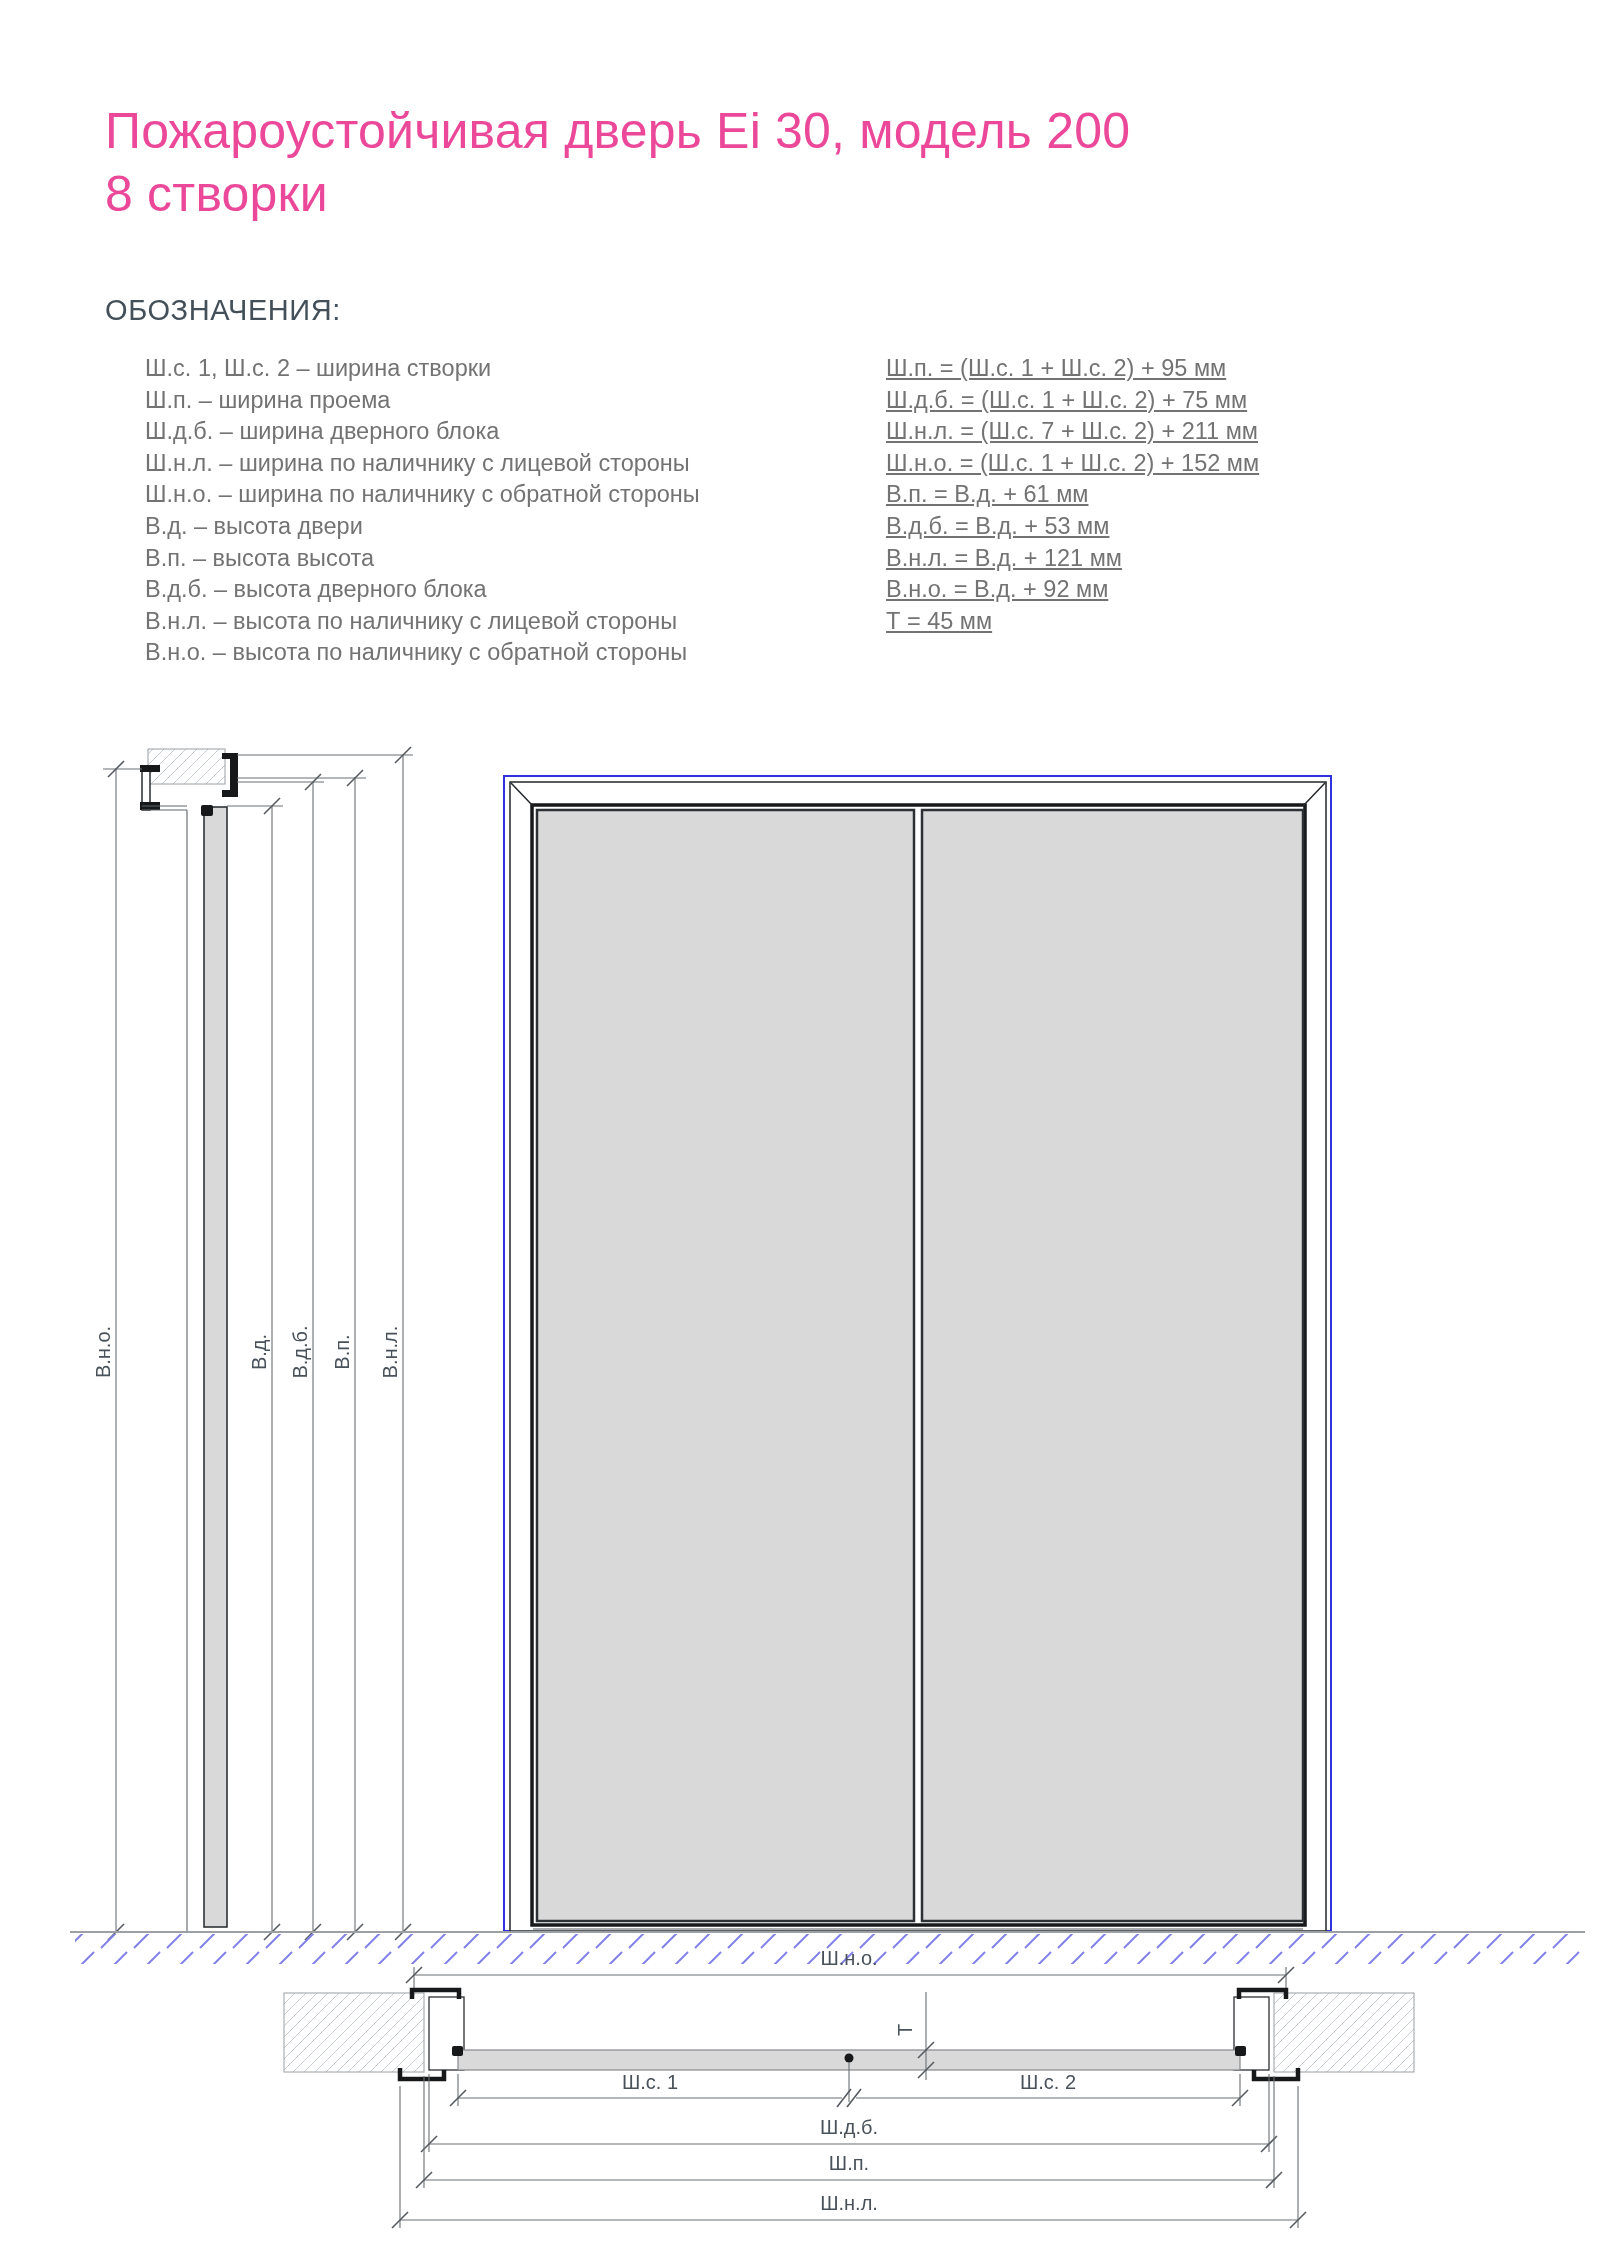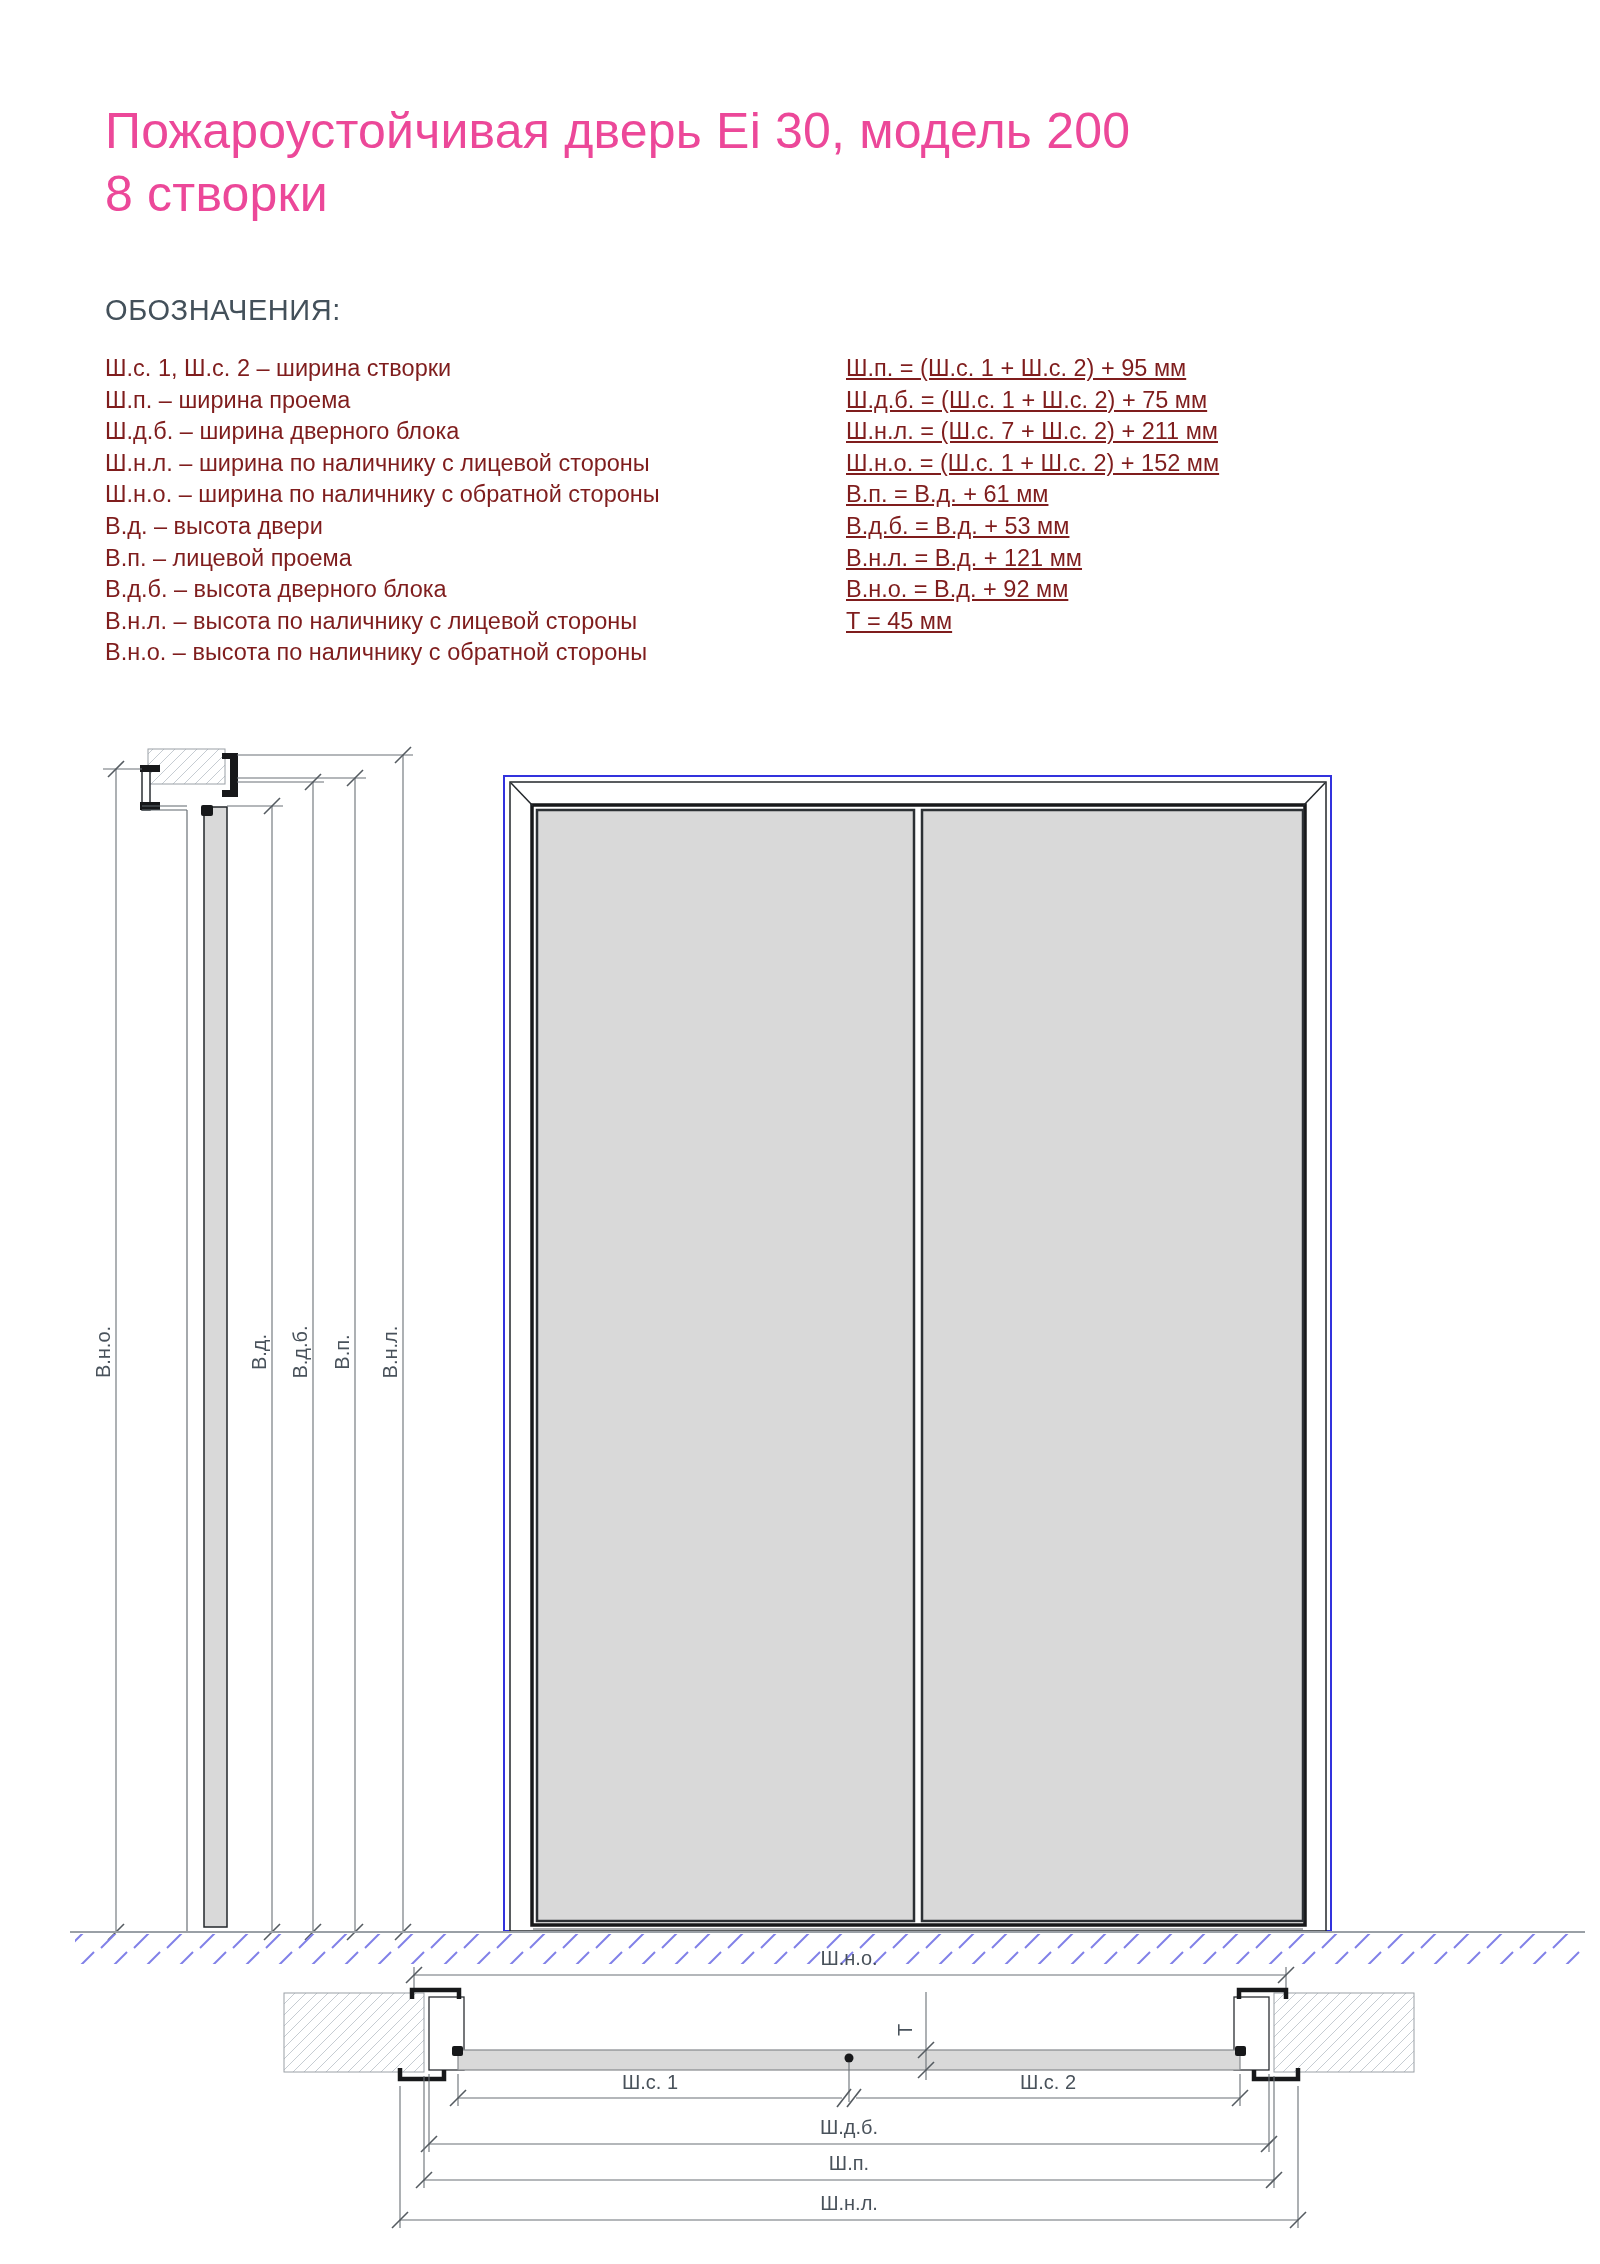--- a/index.html
+++ b/index.html
@@ -11,21 +11,21 @@
     position:absolute;left:105px;top:100px;
     font-size:50px;line-height:63px;font-weight:400;color:#ec4899;
     letter-spacing:0.2px;white-space:nowrap;
   }
   .legend-heading{
     position:absolute;left:105px;top:294px;
     font-size:29px;letter-spacing:0.6px;color:#43505a;
   }
   .legend-col{
     position:absolute;top:353px;
-    font-size:23.5px;line-height:31.6px;color:#7f1d1d;white-space:nowrap;
+    font-size:23.5px;line-height:31.6px;color:#737373;white-space:nowrap;margin-left:40px;
   }
   .legend-col.left{left:105px;}
   .legend-col.right{left:846px;text-decoration:underline;}
   svg.drawing{position:absolute;left:0;top:0;width:1600px;height:2264px;}
   svg text{
     font-family:"Liberation Sans", sans-serif;
     font-size:20px;fill:#49525b;
   }
 </style>
 </head>
@@ -38,21 +38,21 @@
 
 <div class="legend-heading">ОБОЗНАЧЕНИЯ:</div>
 
 <div class="legend-col left">
   <div>Ш.с. 1, Ш.с. 2 – ширина створки</div>
   <div>Ш.п. – ширина проема</div>
   <div>Ш.д.б. – ширина дверного блока</div>
   <div>Ш.н.л. – ширина по наличнику с лицевой стороны</div>
   <div>Ш.н.о. – ширина по наличнику с обратной стороны</div>
   <div>В.д. – высота двери</div>
-  <div>В.п. – лицевой проема</div>
+  <div>В.п. – высота высота</div>
   <div>В.д.б. – высота дверного блока</div>
   <div>В.н.л. – высота по наличнику с лицевой стороны</div>
   <div>В.н.о. – высота по наличнику с обратной стороны</div>
 </div>
 
 <div class="legend-col right">
   <div>Ш.п. = (Ш.с. 1 + Ш.с. 2) + 95 мм</div>
   <div>Ш.д.б. = (Ш.с. 1 + Ш.с. 2) + 75 мм</div>
   <div>Ш.н.л. = (Ш.с. 7 + Ш.с. 2) + 211 мм</div>
   <div>Ш.н.о. = (Ш.с. 1 + Ш.с. 2) + 152 мм</div>

